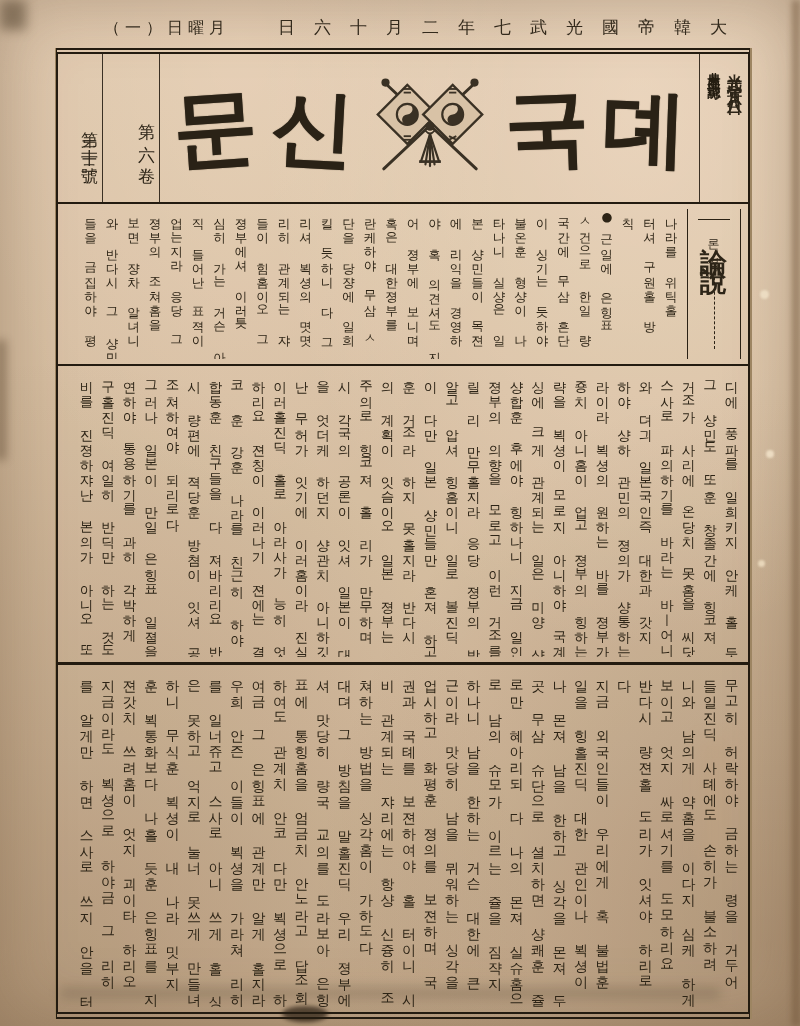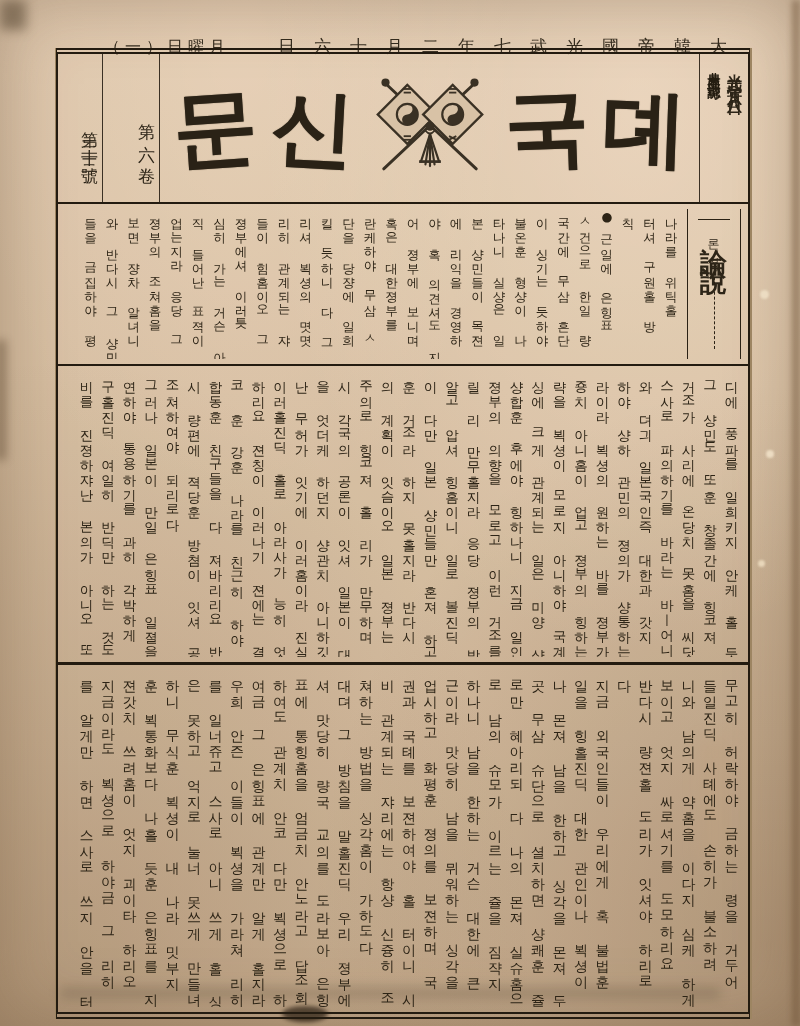--- a/index.html
+++ b/index.html
@@ -29,24 +29,23 @@
   .s6{left:766px;top:450px;width:8px;height:8px;background:#ecdcc2;border-radius:50%;filter:blur(1px);}
   .s7{left:758px;top:560px;width:7px;height:7px;background:#e8d6ba;border-radius:50%;filter:blur(1px);}
   .s8{left:60px;top:988px;width:660px;height:10px;background:#3a2d1c;filter:blur(6px);opacity:.25;}
   .s9{left:700px;top:740px;width:30px;height:120px;background:#b99d7c;filter:blur(8px);opacity:.5;}
 
   
   .dateline{
     position:absolute;left:104px;top:16px;width:642px;
     display:flex;justify-content:space-between;align-items:baseline;
     color:#332a1c;
-    margin-top:19px;
   }
   .weekday{font-size:16px;letter-spacing:5px;white-space:nowrap;}
-  .datechars{font-size:17px;letter-spacing:19px;white-space:nowrap;text-decoration:underline;}
+  .datechars{font-size:17px;letter-spacing:19px;white-space:nowrap;}
 
   
   .frame{
     position:absolute;left:56px;top:48px;width:690px;height:958px;
     border:2px solid #231b10;
     border-top:6px double #231b10;
     border-bottom:7px double #231b10;
     box-shadow: 2px 0 0 #9d8562, -1px 0 0 #9d8562;
     display:flex;flex-direction:column;
     background:rgba(255,244,224,0.06);

